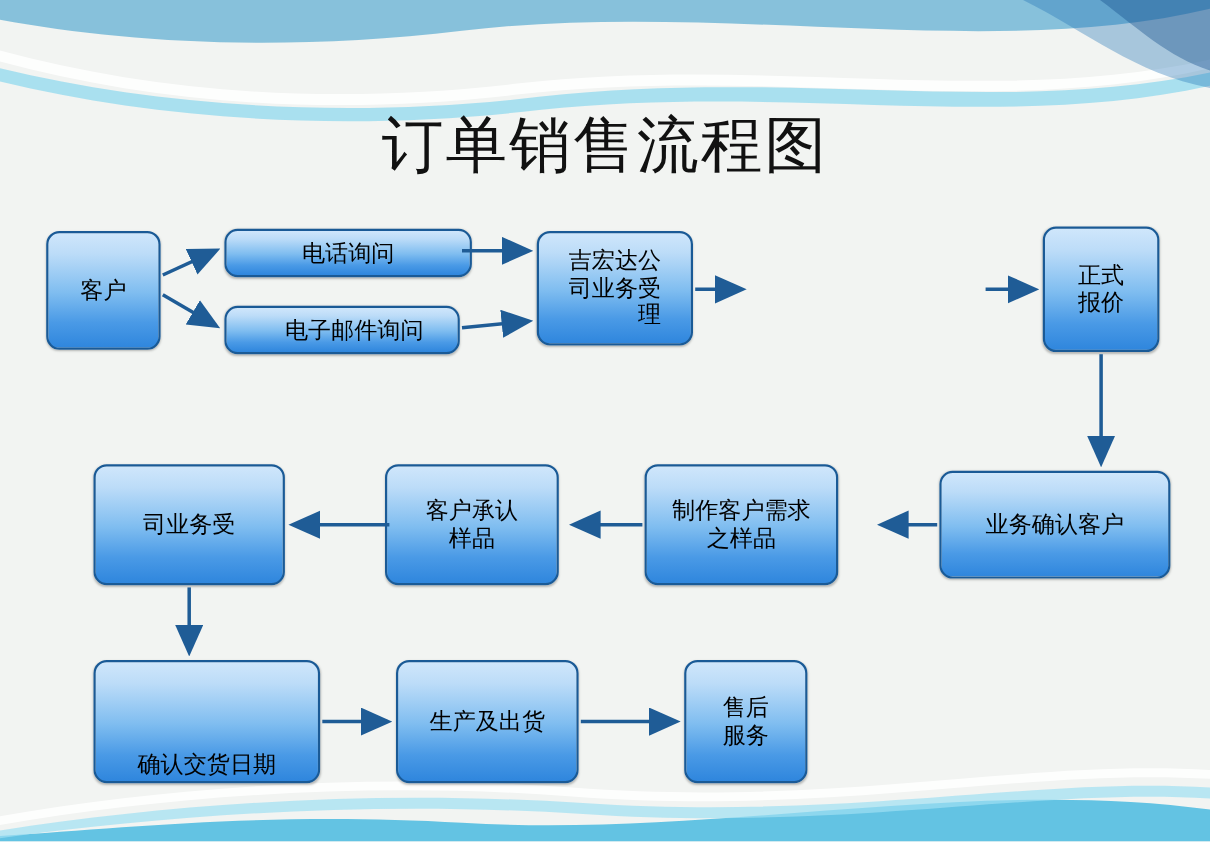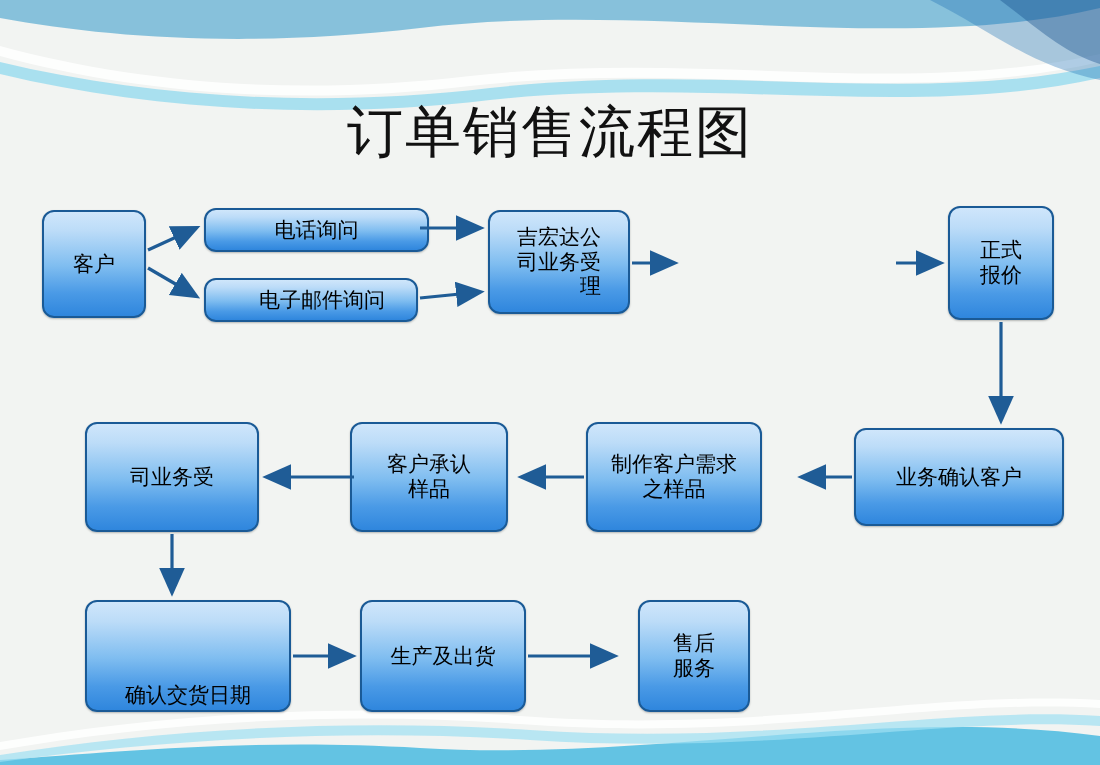--- a/index.html
+++ b/index.html
@@ -180,19 +180,19 @@
       </div>
     <div class="node" style="left:85px;  top:422px; width:174px; height:110px;">
         <span>司业务受</span>
       </div>
     <div class="node" style="left:85px;  top:600px; width:206px; height:112px;align-items:flex-end;">
         <span>确认交货日期</span>
       </div>
     <div class="node" style="left:360px; top:600px; width:166px; height:112px;">
         <span>生产及出货</span>
       </div>
-    <div class="node" style="left:622px; top:600px; width:112px; height:112px;margin-left:16px;">
+    <div class="node" style="left:622px; top:600px; width:112px; height:112px;">
         <span>售后
 服务</span>
       </div>
   </div>
 
 </div>
 
 </body></html>

